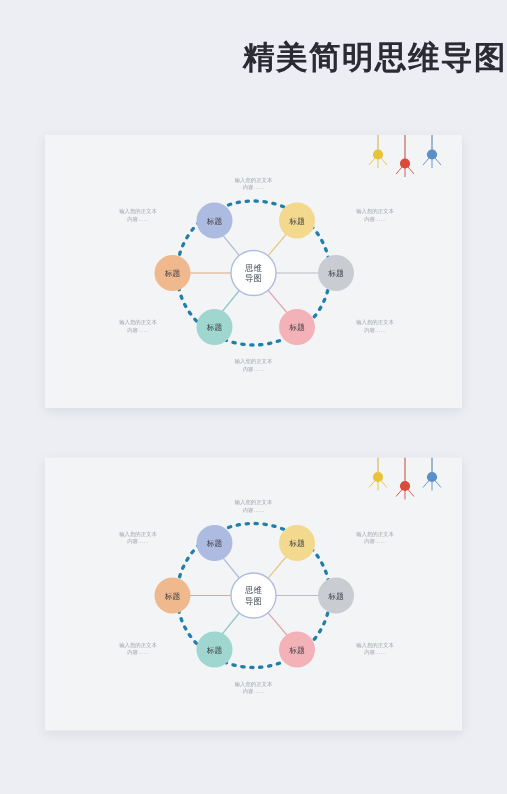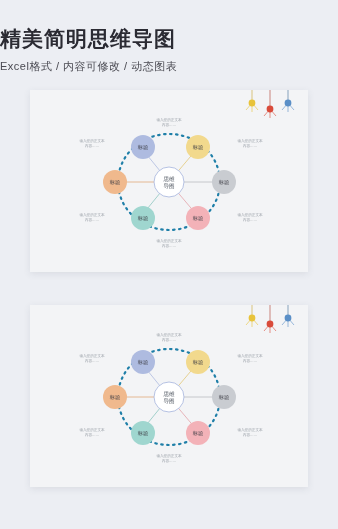--- a/index.html
+++ b/index.html
@@ -5,21 +5,21 @@
   html,body{margin:0;padding:0;}
   body{
     width:338px;height:529px;
     background:#eceef3;
     font-family:"Liberation Sans","DejaVu Sans",sans-serif;
     overflow:hidden;
   }
   .page{position:relative;width:338px;height:529px;}
 
   
-  .header{padding-top:26px;text-align:left;}
+  .header{padding-top:26px;text-align:right;}
   .title{
     font-size:21px;font-weight:bold;color:#2b2b33;
     letter-spacing:1px;line-height:26px;
   }
   .subtitle{
     margin-top:7px;font-size:11px;color:#4a4a52;letter-spacing:0.5px;
   }
 
   
   .card{
@@ -44,21 +44,20 @@
     font-size:3.6px;fill:#9aa0a8;font-family:"Liberation Sans",sans-serif;
   }
 </style>
 </head>
 <body>
 
 <div class="page">
 
   <div class="header">
     <div class="title">精美简明思维导图</div>
-    <div class="subtitle">Excel格式 / 内容可修改 / 动态图表</div>
   </div>
 
   <div class="card card1">
     <div class="canvas">
       <svg viewBox="0 0 278 182" xmlns="http://www.w3.org/2000/svg">
 
         <ellipse cx="139" cy="92" rx="51" ry="48" fill="none" stroke="#1f7fa8" stroke-width="2.2" stroke-dasharray="1.5 4.5" stroke-linecap="round"></ellipse>
 
         <g stroke-width="0.8" fill="none">
           <line x1="139" y1="92" x2="113" y2="60" stroke="#aebbe0"></line>

